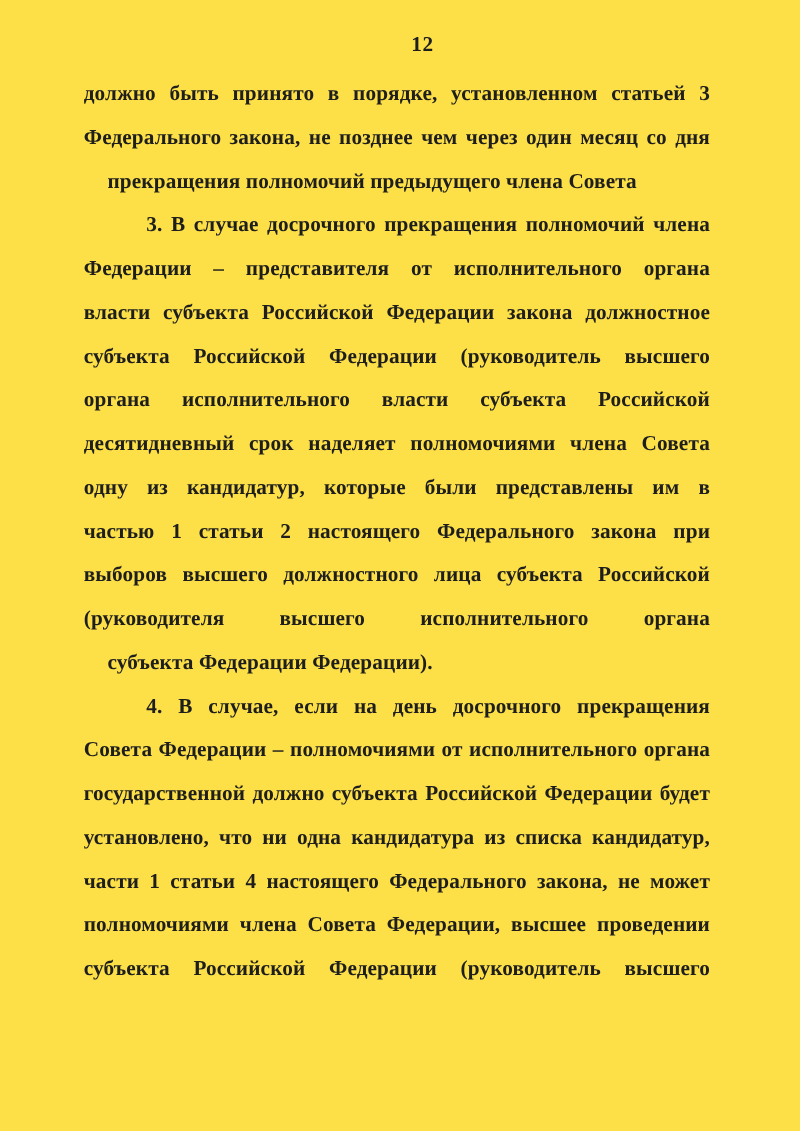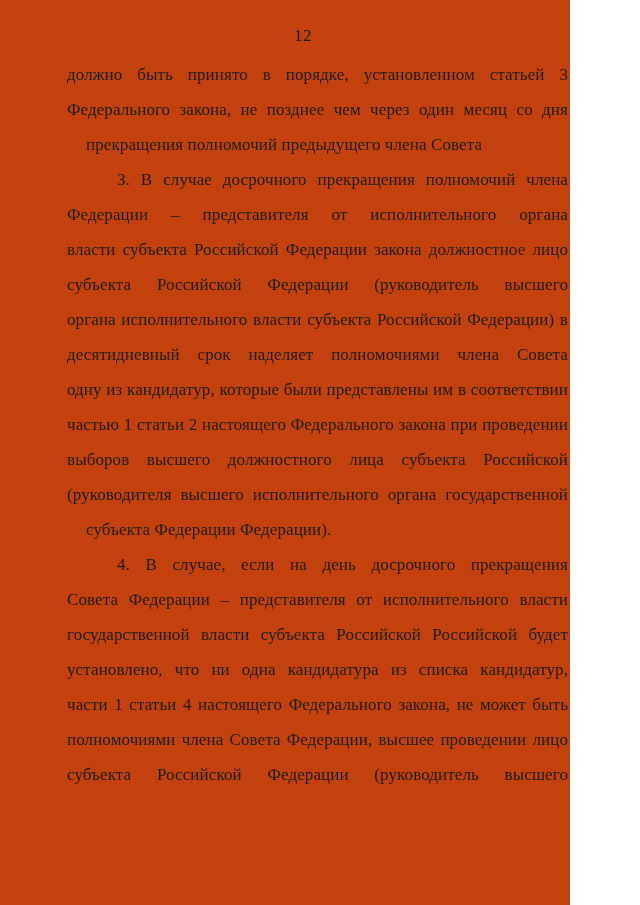--- a/index.html
+++ b/index.html
@@ -9,24 +9,25 @@
   }
   body {
     width: 640px;
     height: 905px;
     overflow: hidden;
     font-family: "Liberation Serif", "DejaVu Serif", serif;
     color: #1e1e1e;
   }
   .page {
     box-sizing: border-box;
-    width: 570px;
+    width: 640px;
     height: 905px;
     padding-top: 26px;
-    background: #c2410c;
+    background: #fde047;
+    font-weight: bold;
   }
   .page-number {
     width: 500px;
     margin: 0 auto;
     padding-left: 36px;
     text-align: center;
     font-size: 17px;
     line-height: 20px;
     letter-spacing: 0.5px;
   }
@@ -76,21 +77,21 @@
         <div class="line">органа исполнительного власти субъекта Российской Федерации) в</div>
         <div class="line">десятидневный срок наделяет полномочиями члена Совета Федерации</div>
         <div class="line">одну из кандидатур, которые были представлены им в соответствии с</div>
         <div class="line">частью 1 статьи 2 настоящего Федерального закона при проведении</div>
         <div class="line">выборов высшего должностного лица субъекта Российской Федерации</div>
         <div class="line">(руководителя высшего исполнительного органа государственной власти</div>
         <div class="line no-justify">субъекта Федерации Федерации).</div>
       </div>
       <div class="paragraph">
         <div class="line indent">4. В случае, если на день досрочного прекращения полномочий члена</div>
-        <div class="line">Совета Федерации – представителя от исполнительного власти</div>
-        <div class="line">государственной власти субъекта Российской Российской будет</div>
+        <div class="line">Совета Федерации – полномочиями от исполнительного органа</div>
+        <div class="line">государственной должно субъекта Российской Федерации будет</div>
         <div class="line">установлено, что ни одна кандидатура из списка кандидатур, указанного в</div>
         <div class="line">части 1 статьи 4 настоящего Федерального закона, не может быть наделена</div>
         <div class="line">полномочиями члена Совета Федерации, высшее проведении лицо</div>
         <div class="line">субъекта Российской Федерации (руководитель высшего исполнительного</div>
       </div>
     </main>
 </div>
 
 </body></html>

